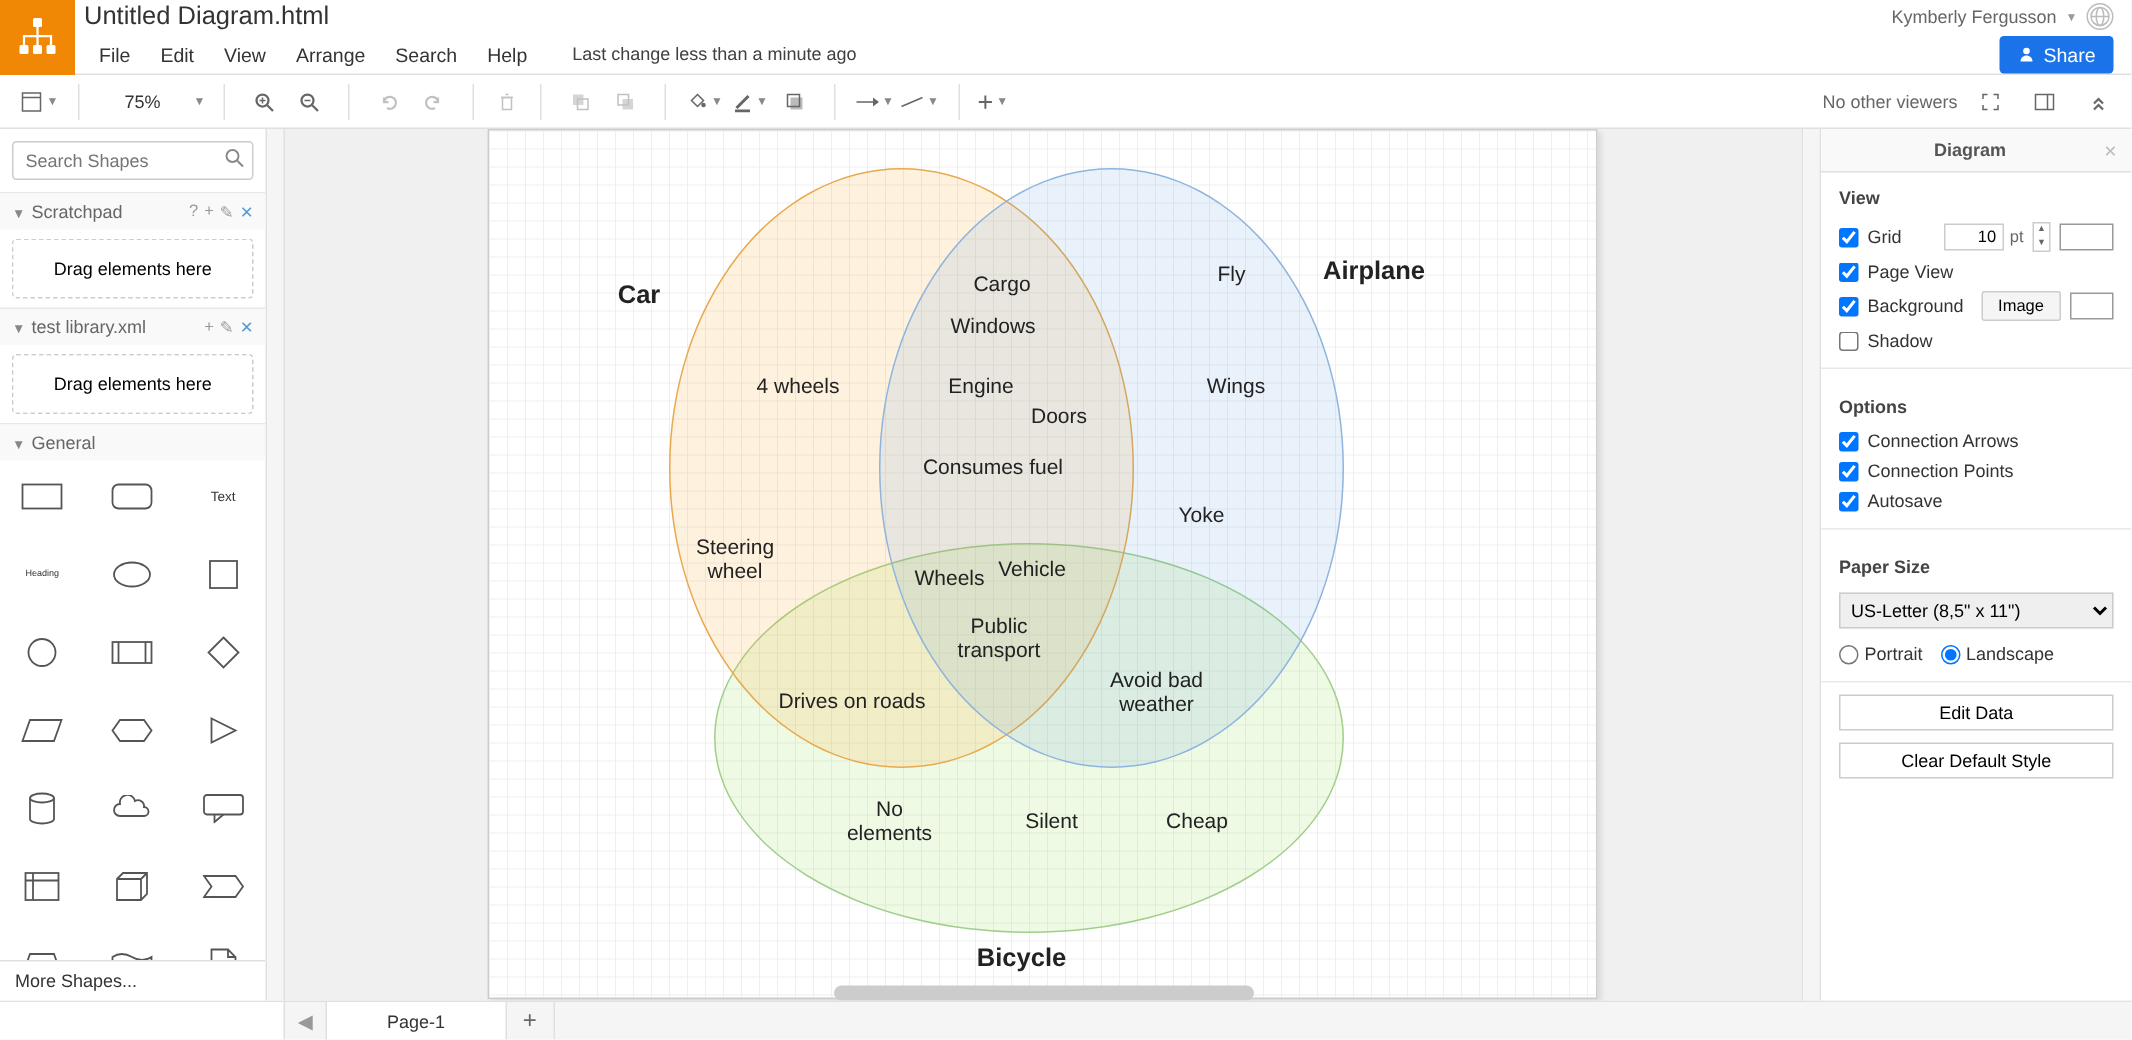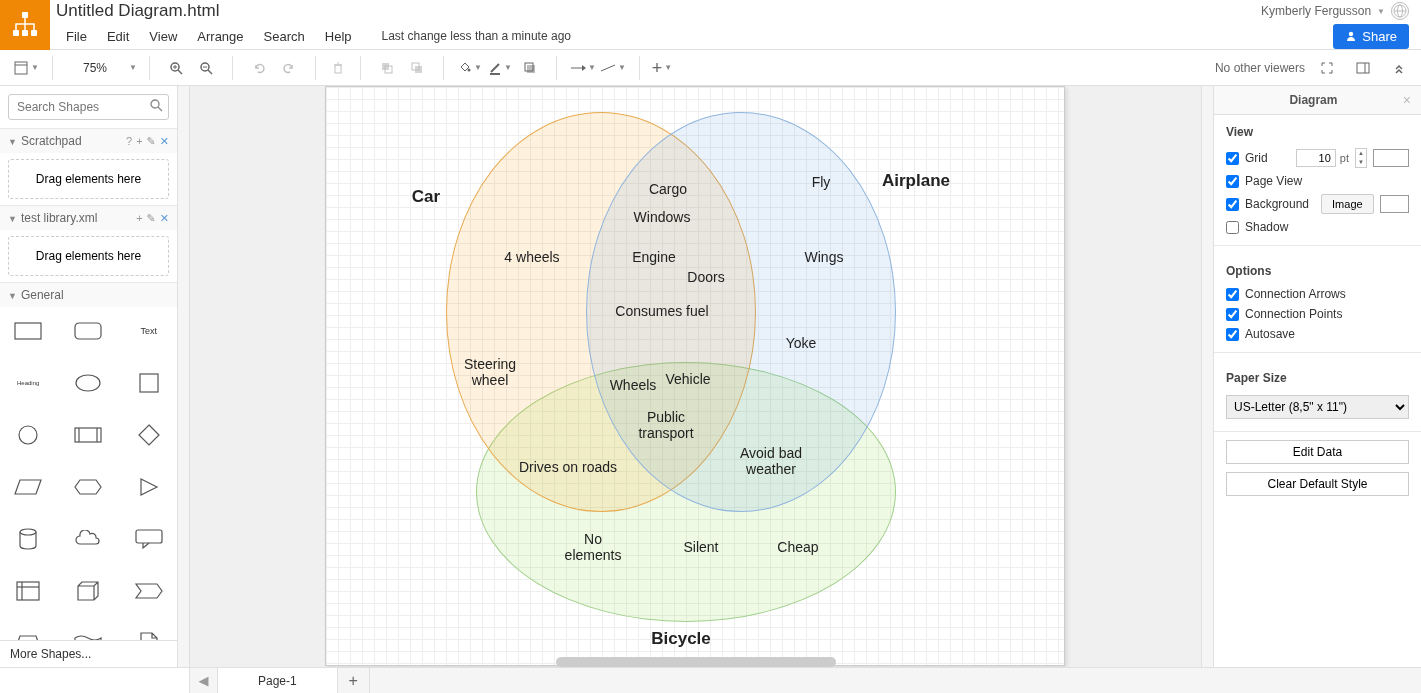--- a/index.html
+++ b/index.html
@@ -585,20 +585,30 @@
         <input type="checkbox" checked="" style="">
         <span>Connection Points</span>
       </div>
     <div class="rp-row">
         <input type="checkbox" checked="" style="">
         <span>Autosave</span>
       </div>
     <div class="rp-sep"></div>
     <div class="rp-section-title">Paper Size</div>
     <select class="paper-select"><option>US-Letter (8,5" x 11")</option></select>
+    <div class="rp-row" style="gap:12px; padding-top:6px;">
+      <label style="display:flex;align-items:center;gap:4px;">
+          <input type="radio" name="orient" style="">
+          <span>Portrait</span>
+        </label>
+      <label style="display:flex;align-items:center;gap:4px;">
+          <input type="radio" name="orient" checked="" style="">
+          <span>Landscape</span>
+        </label>
+    </div>
     <div class="rp-sep"></div>
     <button class="full-btn">Edit Data</button>
     <button class="full-btn">Clear Default Style</button>
   </div>
 </div>
 
 <div class="bottom-tabs">
   <div class="tab-spacer"></div>
   <div class="tab-scroll">◀</div>
   <div class="page-tab">Page-1</div>

